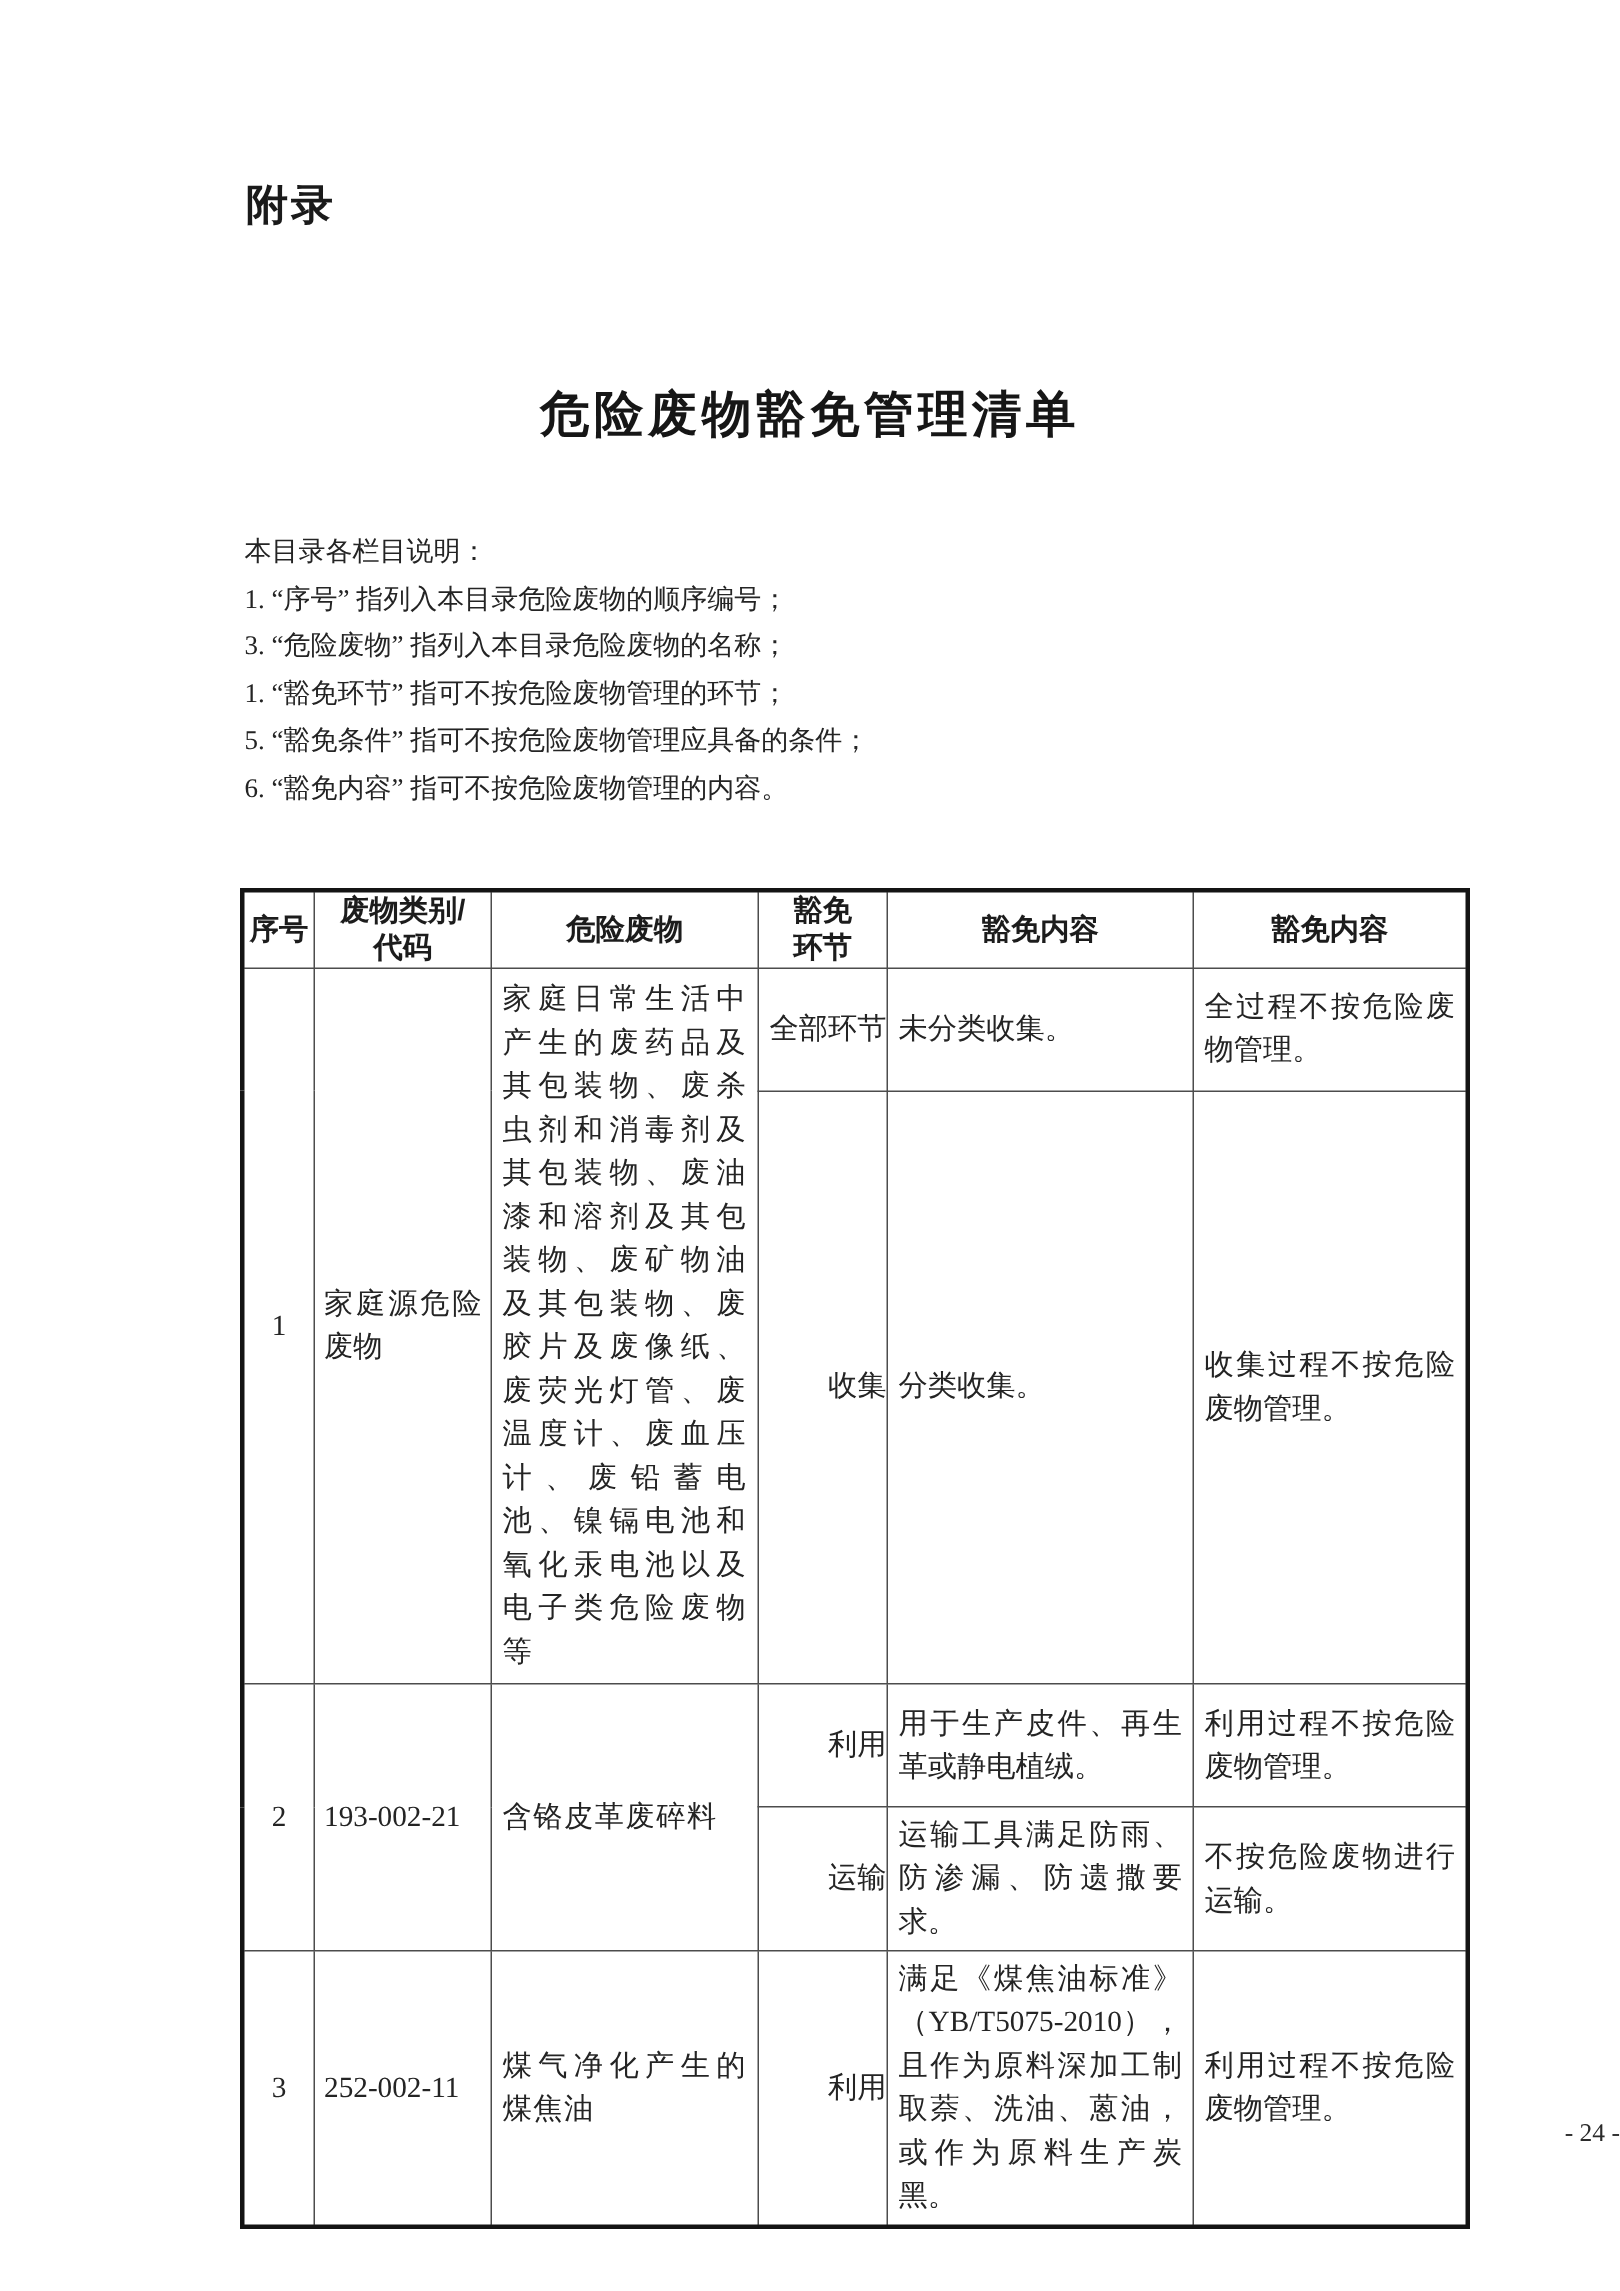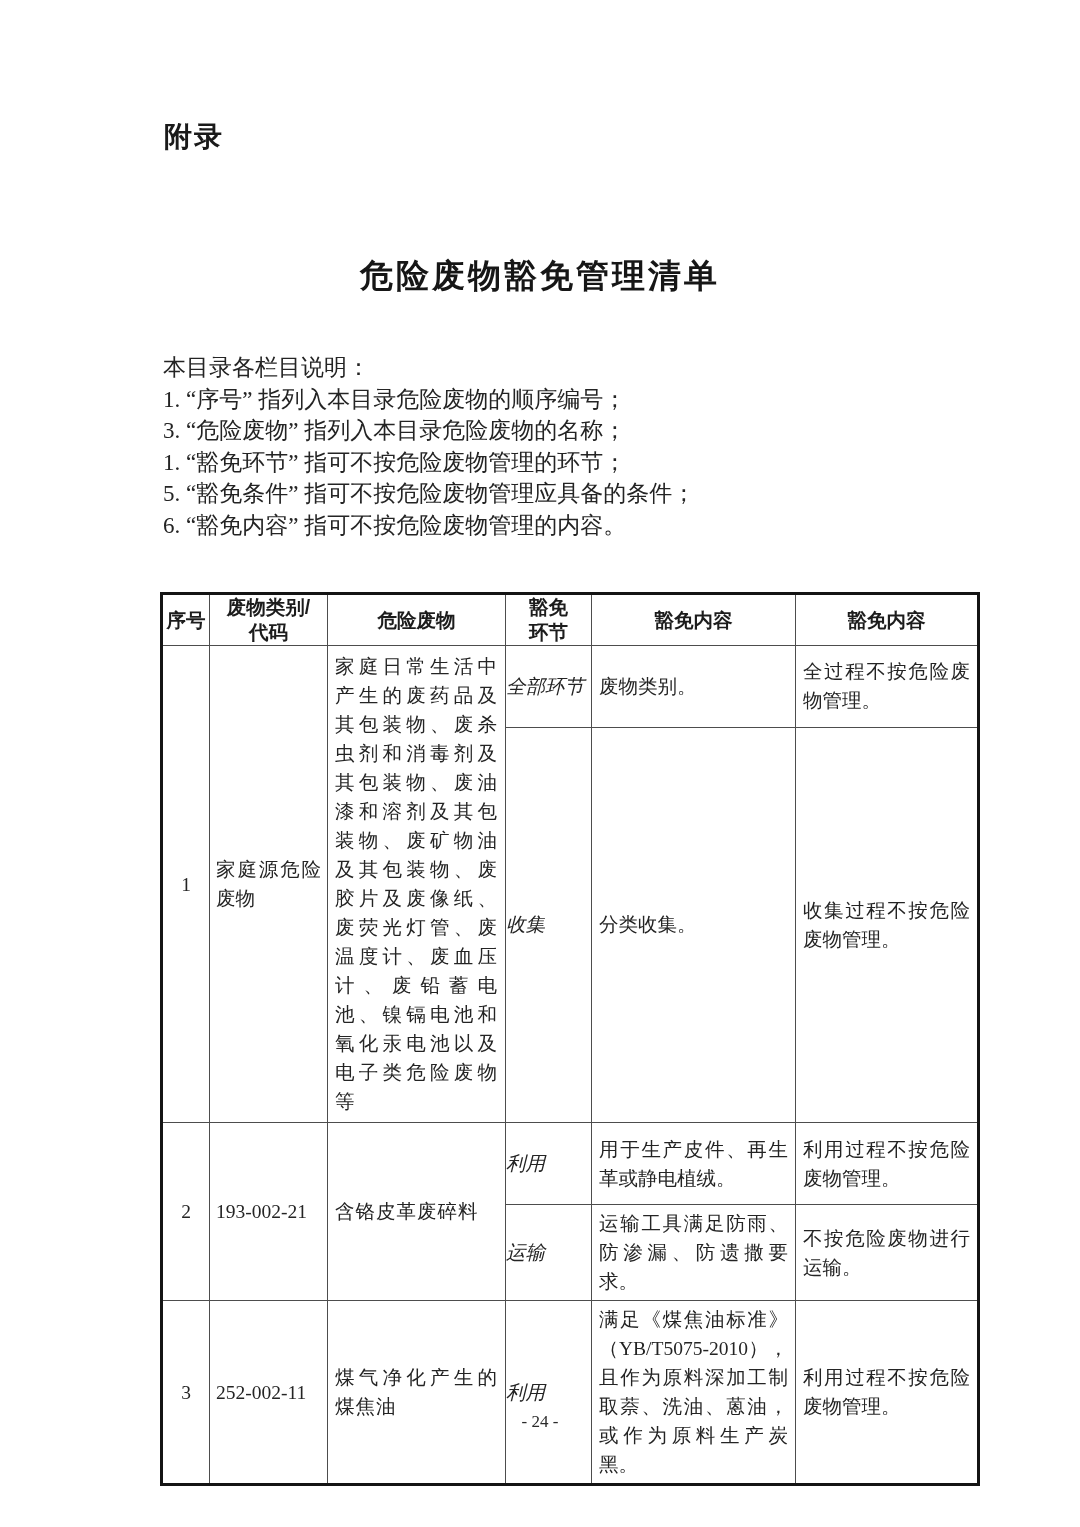--- a/index.html
+++ b/index.html
@@ -23,21 +23,21 @@
     position: absolute; left: 0; top: 234px; width: 100%;
     text-align: center;
     font-family: "Liberation Sans", "DejaVu Sans", sans-serif;
     font-weight: bold; font-size: 33px; color: #161616;
     letter-spacing: 3px;
     margin-top: 20px;
   }
 
   .intro {
     position: absolute; left: 163px; top: 352px; width: 640px;
-    font-size: 23px; line-height: 31.5px; color: #242424;
+    font-size: 18px; line-height: 31.5px; color: #242424;
   }
   .intro-line { white-space: nowrap; }
 
   table.exemption {
     position: absolute; left: 160px; top: 592px;
     width: 817px;
     border-collapse: collapse;
     table-layout: fixed;
     border: 3px solid #141414;
   }
@@ -61,28 +61,28 @@
   tr.h-head  { height: 48px; }
   tr.h-r1a   { height: 58px; }
   tr.h-r1b   { height: 324px; }
   tr.h-r2a   { height: 82px; }
   tr.h-r2b   { height: 80px; }
   tr.h-r3    { height: 158px; }
 
   td.c-no    { text-align: center; }
   td.c-cat   { text-align: justify; padding: 2px 6px; }
   td.c-waste { text-align: justify; padding: 6px 7px; letter-spacing: 1px; }
-  td.c-stage { text-align: left; white-space: pre-line; font-style: italic; }
+  td.c-stage { text-align: right; white-space: pre-line; }
   td.c-cond  { text-align: justify; padding: 4px 7px; }
   td.c-cont  { text-align: justify; padding: 4px 7px; }
   td.v-top   { vertical-align: middle; }
 
   .page-number {
     position: absolute; left: 0; top: 1412px; width: 100%;
-    text-align: center; font-size: 17px; color: #2a2a2a;
+    text-align: right; font-size: 17px; color: #2a2a2a;
     font-family: "Liberation Serif", "DejaVu Serif", serif;
   }
 </style>
 </head>
 <body>
 
 <div class="page">
 
   <div class="appendix">附录</div>
 
@@ -117,21 +117,21 @@
         <th>豁免内容</th>
         <th>豁免内容</th>
       </tr>
     </thead>
     <tbody>
       <tr class="h-r1a">
         <td class="c-no" rowspan="2">1</td>
         <td class="c-cat" rowspan="2">家庭源危险废物</td>
         <td class="c-waste" rowspan="2">家庭日常生活中产生的废药品及其包装物、废杀虫剂和消毒剂及其包装物、废油漆和溶剂及其包装物、废矿物油及其包装物、废胶片及废像纸、废荧光灯管、废温度计、废血压计、废铅蓄电池、镍镉电池和氧化汞电池以及电子类危险废物等</td>
         <td class="c-stage">全部环节</td>
-        <td class="c-cond">废物类别。</td>
+        <td class="c-cond">未分类收集。</td>
         <td class="c-cont v-top">全过程不按危险废物管理。</td>
       </tr>
       <tr class="h-r1b">
         <td class="c-stage">收集</td>
         <td class="c-cond">分类收集。</td>
         <td class="c-cont">收集过程不按危险废物管理。</td>
       </tr>
       <tr class="h-r2a">
         <td class="c-no" rowspan="2">2</td>
         <td class="c-cat" rowspan="2">193-002-21</td>

